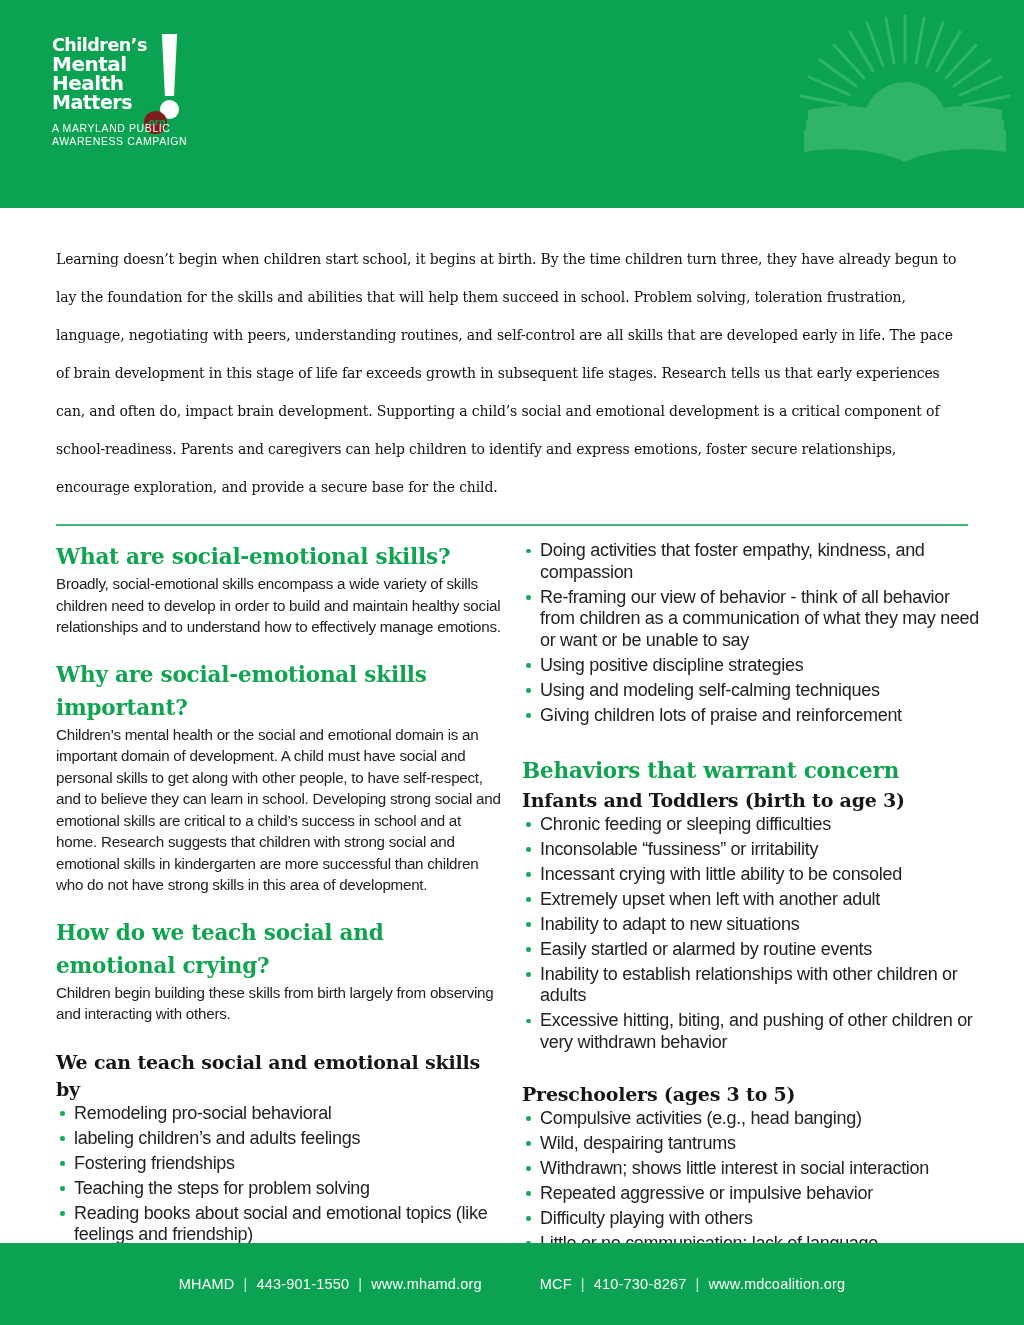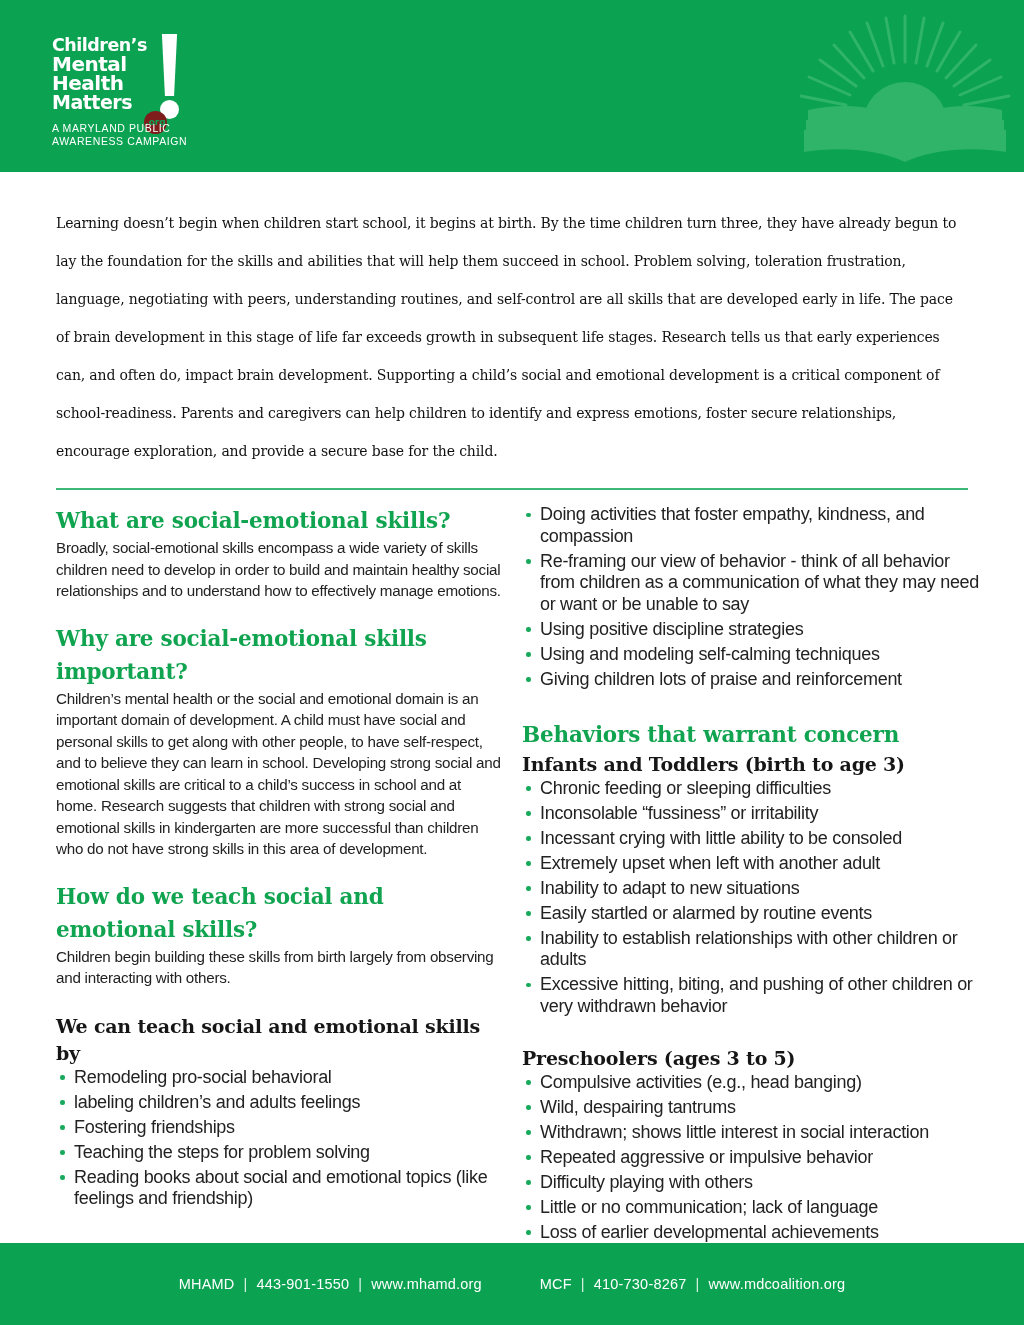--- a/index.html
+++ b/index.html
@@ -13,21 +13,21 @@
   body {
     font-family: "Liberation Sans", sans-serif;
     color:#1b1b1b;
     position:relative;
     overflow:hidden;
   }
 
   
   .header {
     position:relative;
-    height:172px;
+    height:208px;
     background:#0ba352;
     overflow:hidden;
   }
 
   .logo {
     position:absolute;
     left:52px;
     top:36px;
     width:126px;
     height:116px;
@@ -299,21 +299,21 @@
       <h2 class="green">What are social-emotional skills?</h2>
       <p class="body">Broadly, social-emotional skills encompass a wide variety of skills children need to develop in order to build and maintain healthy social relationships and to understand how to effectively manage emotions.</p>
 
       <div class="sp-20"></div>
 
       <h2 class="green">Why are social-emotional skills important?</h2>
       <p class="body">Children’s mental health or the social and emotional domain is an important domain of development. A child must have social and personal skills to get along with other people, to have self-respect, and to believe they can learn in school. Developing strong social and emotional skills are critical to a child’s success in school and at home. Research suggests that children with strong social and emotional skills in kindergarten are more successful than children who do not have strong skills in this area of development.</p>
 
       <div class="sp-20"></div>
 
-      <h2 class="green">How do we teach social and emotional skills?</h2>
+      <h2 class="green">How do we teach social and emotional crying?</h2>
       <p class="body">Children begin building these skills from birth largely from observing and interacting with others.</p>
 
       <div class="sp-24"></div>
 
       <h3 class="black">We can teach social and emotional skills by</h3>
       <ul class="bullets">
           <li>Remodeling pro-social behavioral</li>
           <li>labeling children’s and adults feelings</li>
           <li>Fostering friendships</li>
           <li>Teaching the steps for problem solving</li>

